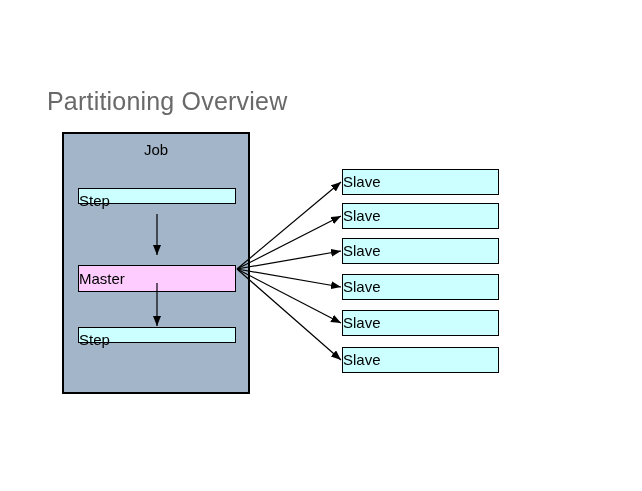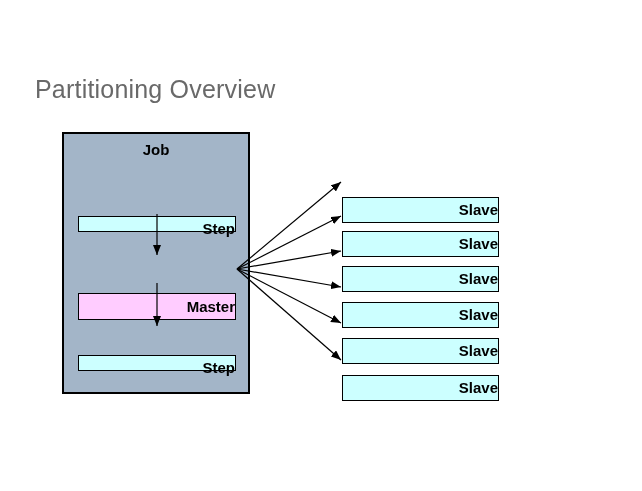--- a/index.html
+++ b/index.html
@@ -14,21 +14,21 @@
   .slide {
     position: relative;
     width: 642px;
     height: 491px;
     background: var(--background, #ffffff);
   }
   .title {
     position: absolute;
     left: 31px;
     top: 71px;
-    margin: 4px;
+    margin: 16px;
     font-size: 25px;
     font-weight: 400;
     color: var(--title-text, #696969);
     letter-spacing: 0.2px;
     white-space: nowrap;
   }
   .job-box {
     position: absolute;
     left: 62px;
     top: 132px;
@@ -38,32 +38,31 @@
     background: var(--job-fill, #a3b5c8);
     border: 2px solid var(--box-border, #000000);
   }
   .job-label {
     position: absolute;
     left: 62px;
     top: 141px;
     width: 188px;
     text-align: center;
     font-size: 15px;
-    font-weight: 700;
+    font-weight: 400;
     color: #000000;
   }
   .node {
     position: absolute;
     box-sizing: border-box;
     border: 1px solid var(--box-border, #000000);
-    text-align: right;
+    text-align: left;
     font-size: 15px;
-    font-weight: 700;
+    font-weight: 400;
     color: #000000;
-    margin-top: 28px;
   }
   .step {
     left: 78px;
     width: 158px;
     height: 16px;
     line-height: 24px;
     background: var(--step-fill, #ccffff);
   }
   .master {
     left: 78px;

